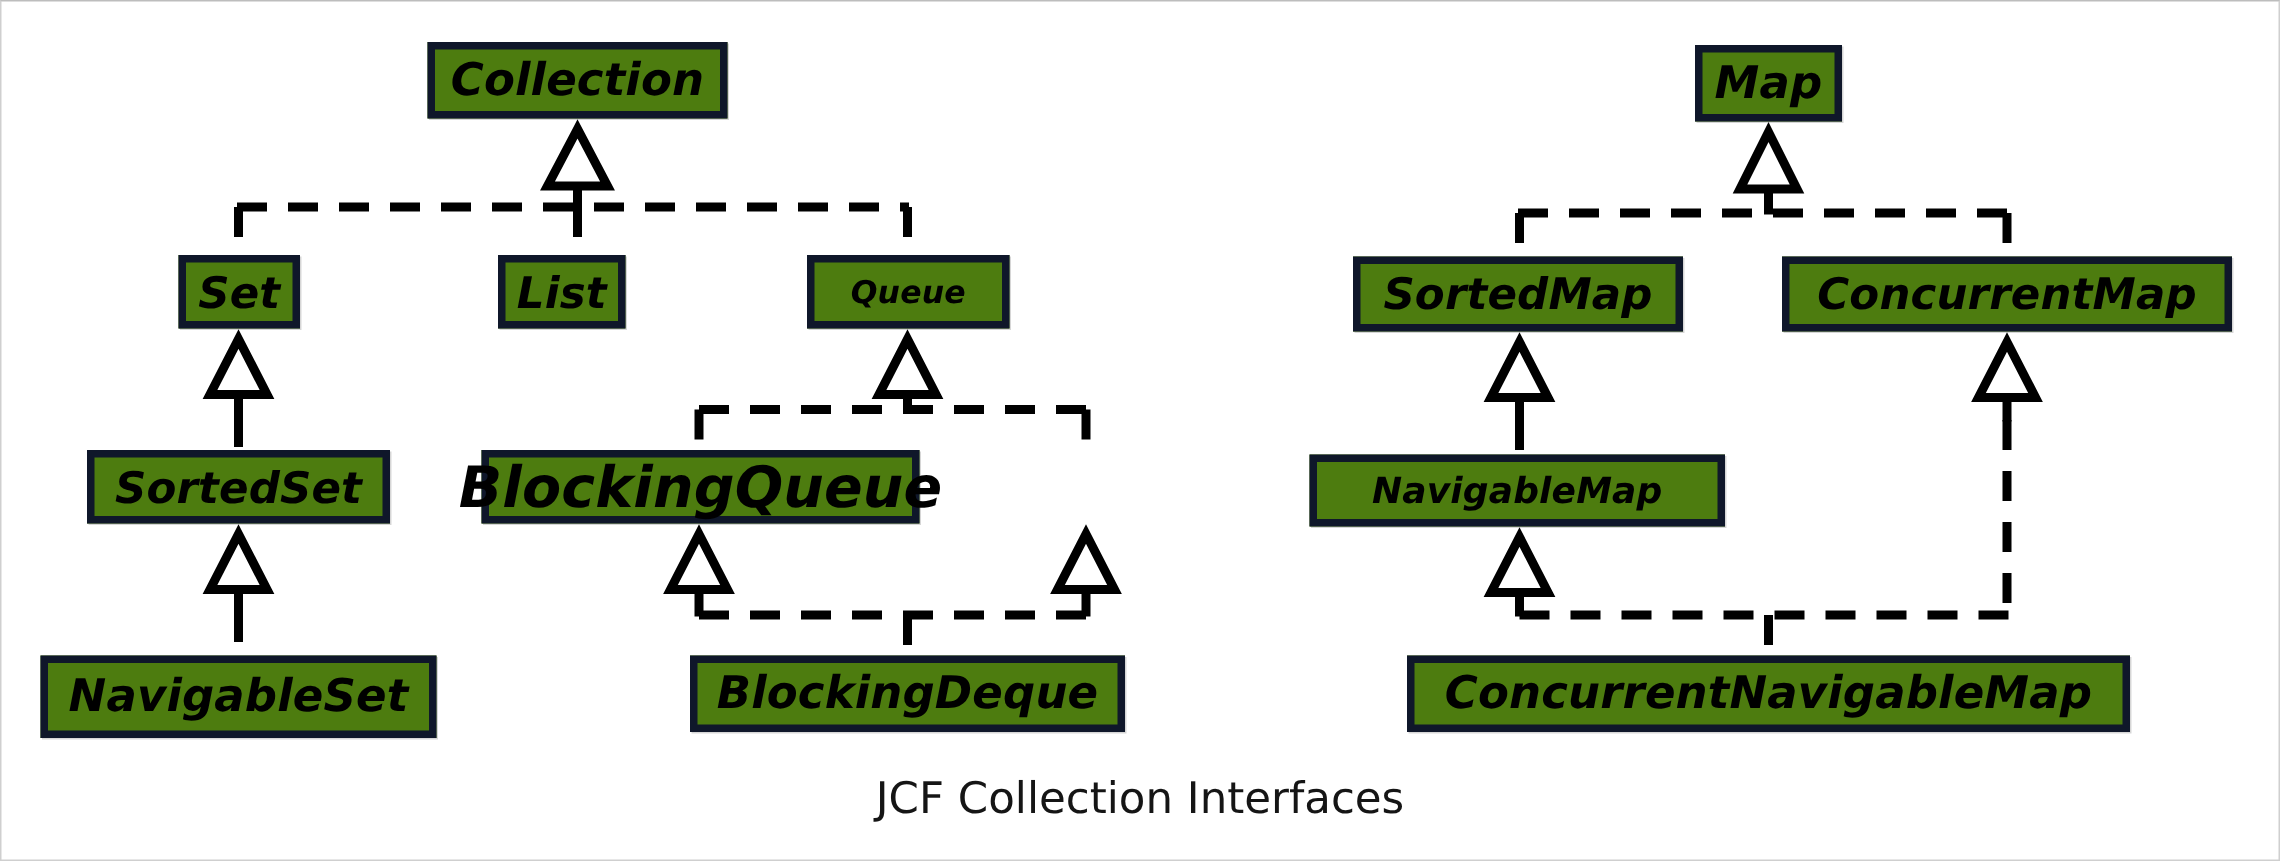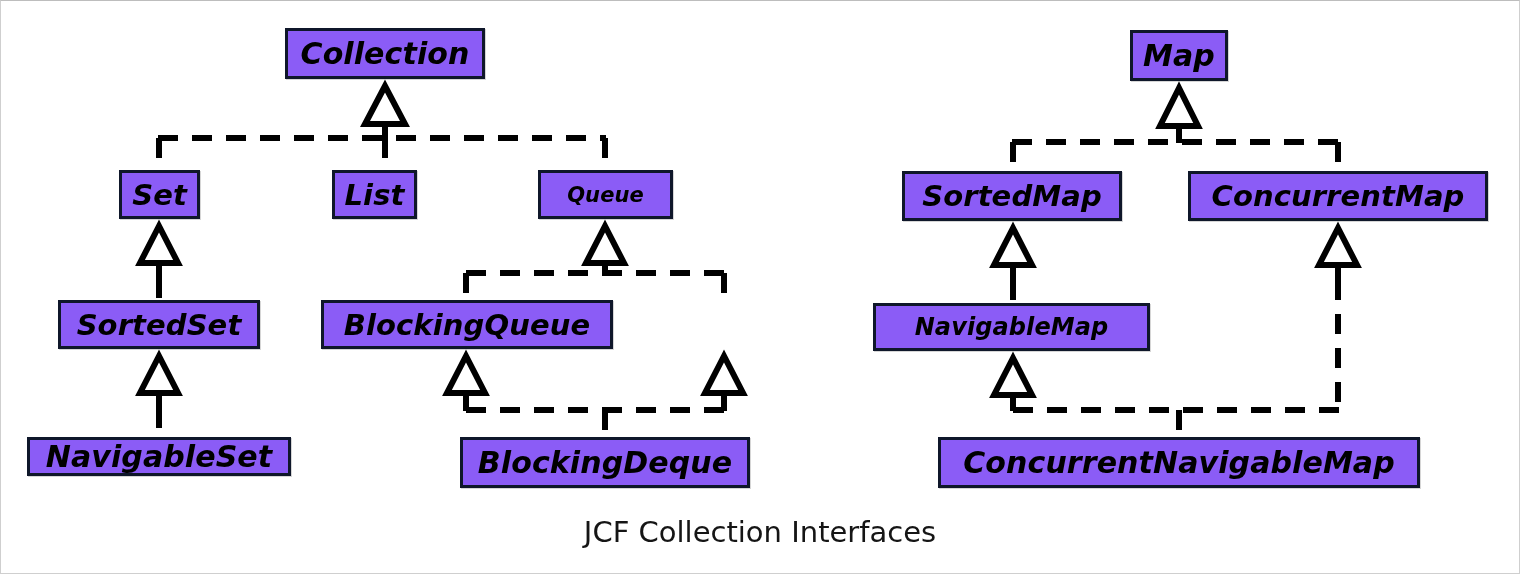--- a/index.html
+++ b/index.html
@@ -41,22 +41,22 @@
   #node-layer {
     position: absolute;
     left: 0;
     top: 0;
     width: 1520px;
     height: 574px;
   }
   .uml-node {
     position: absolute;
     box-sizing: border-box;
-    background: #8b5cf6;
-    border: 3px solid #0f172a;
+    background: #4d7c0f;
+    border: 5px solid #0f172a;
     display: flex;
     align-items: center;
     justify-content: center;
     color: #000000;
     font-family: "DejaVu Sans", "Liberation Sans", sans-serif;
     font-weight: bold;
     font-style: italic;
     letter-spacing: 0.1px;
     white-space: nowrap;
     box-shadow: 1px 1px 0 rgba(0,0,0,0.16);
@@ -164,23 +164,23 @@
       <div class="uml-node" style="left: 332px; top: 170px; width: 85px; height: 49px;">
         <span style="font-size: 29px;">List</span>
       </div>
       <div class="uml-node" style="left: 538px; top: 170px; width: 135px; height: 49px;">
         <span style="font-size: 21px; text-align: right;">Queue</span>
       </div>
       <div class="uml-node" style="left: 58px; top: 300px; width: 202px; height: 49px;">
         <span style="font-size: 29px;">SortedSet</span>
       </div>
       <div class="uml-node" style="left: 321px; top: 300px; width: 292px; height: 49px;">
-        <span style="font-size: 29px;">BlockingQueue</span>
-      </div>
-      <div class="uml-node" style="left: 27px; top: 437px; width: 264px; height: 39px;">
+        <span style="font-size: 38px;">BlockingQueue</span>
+      </div>
+      <div class="uml-node" style="left: 27px; top: 437px; width: 264px; height: 55px;">
         <span style="font-size: 30px;">NavigableSet</span>
       </div>
       <div class="uml-node" style="left: 460px; top: 437px; width: 290px; height: 51px;">
         <span style="font-size: 30px;">BlockingDeque</span>
       </div>
       <div class="uml-node" style="left: 1130px; top: 30px; width: 98px; height: 51px;">
         <span style="font-size: 30px;">Map</span>
       </div>
       <div class="uml-node" style="left: 902px; top: 171px; width: 220px; height: 50px;">
         <span style="font-size: 29px;">SortedMap</span>

